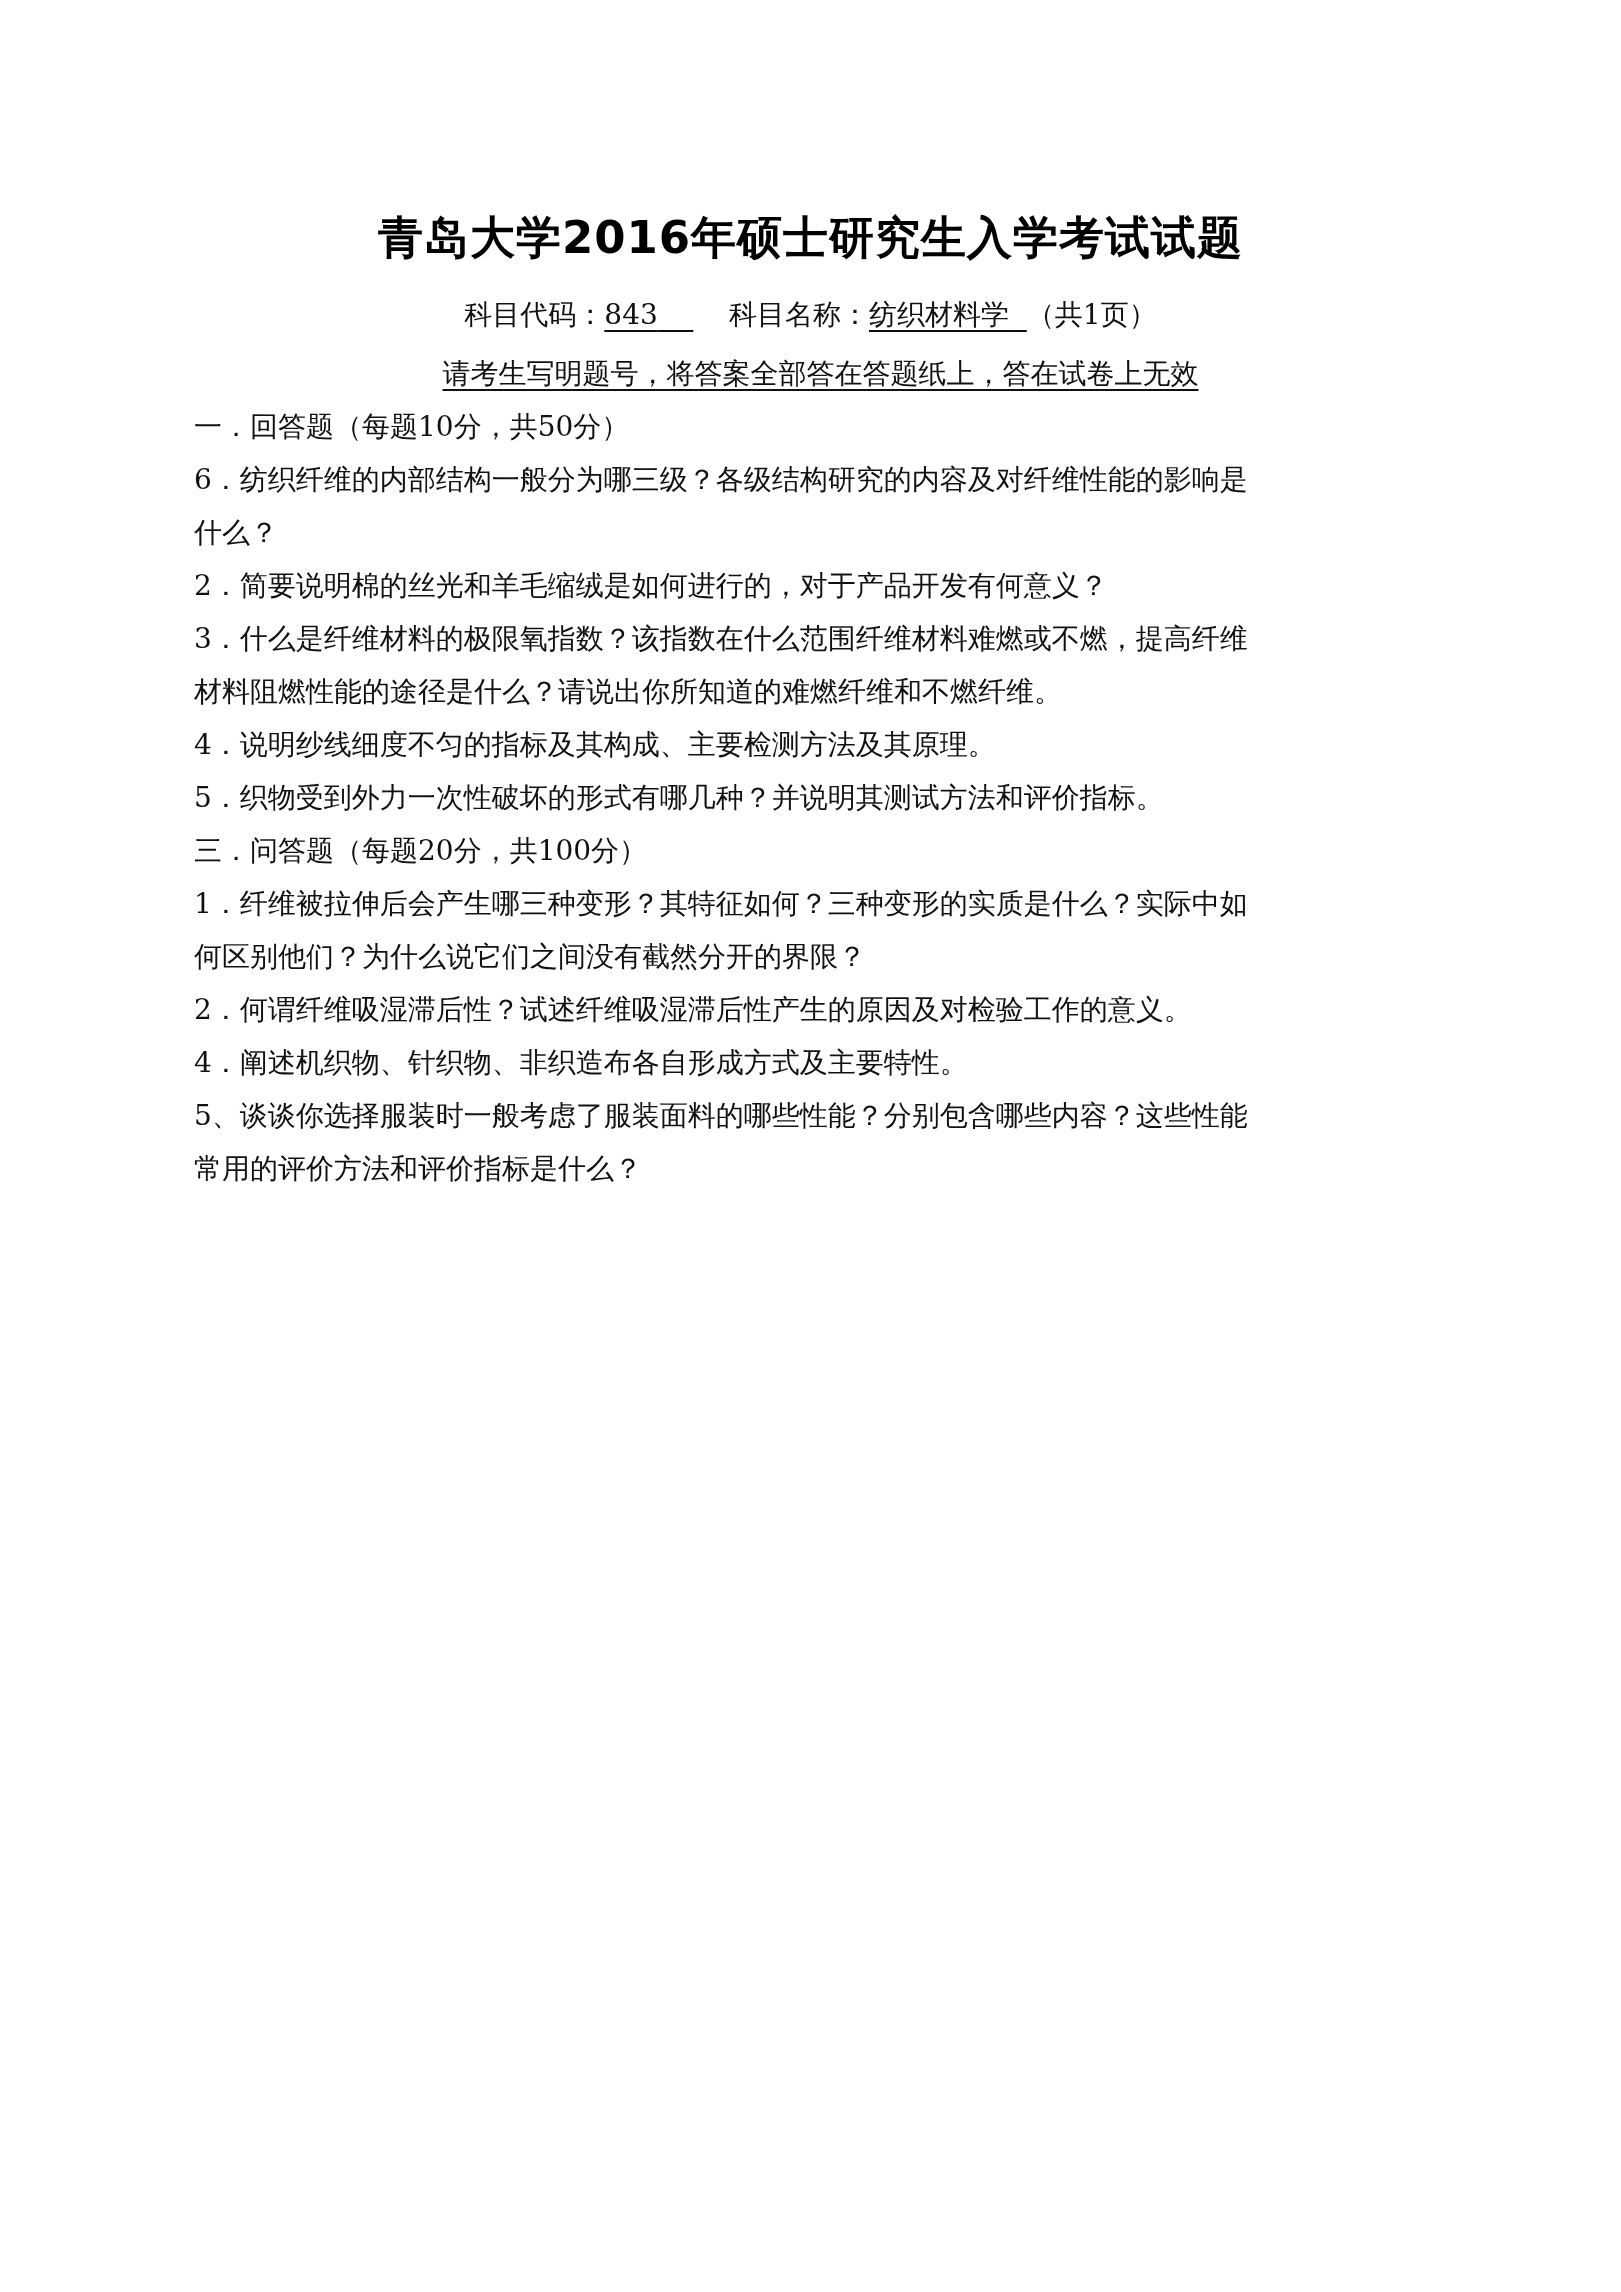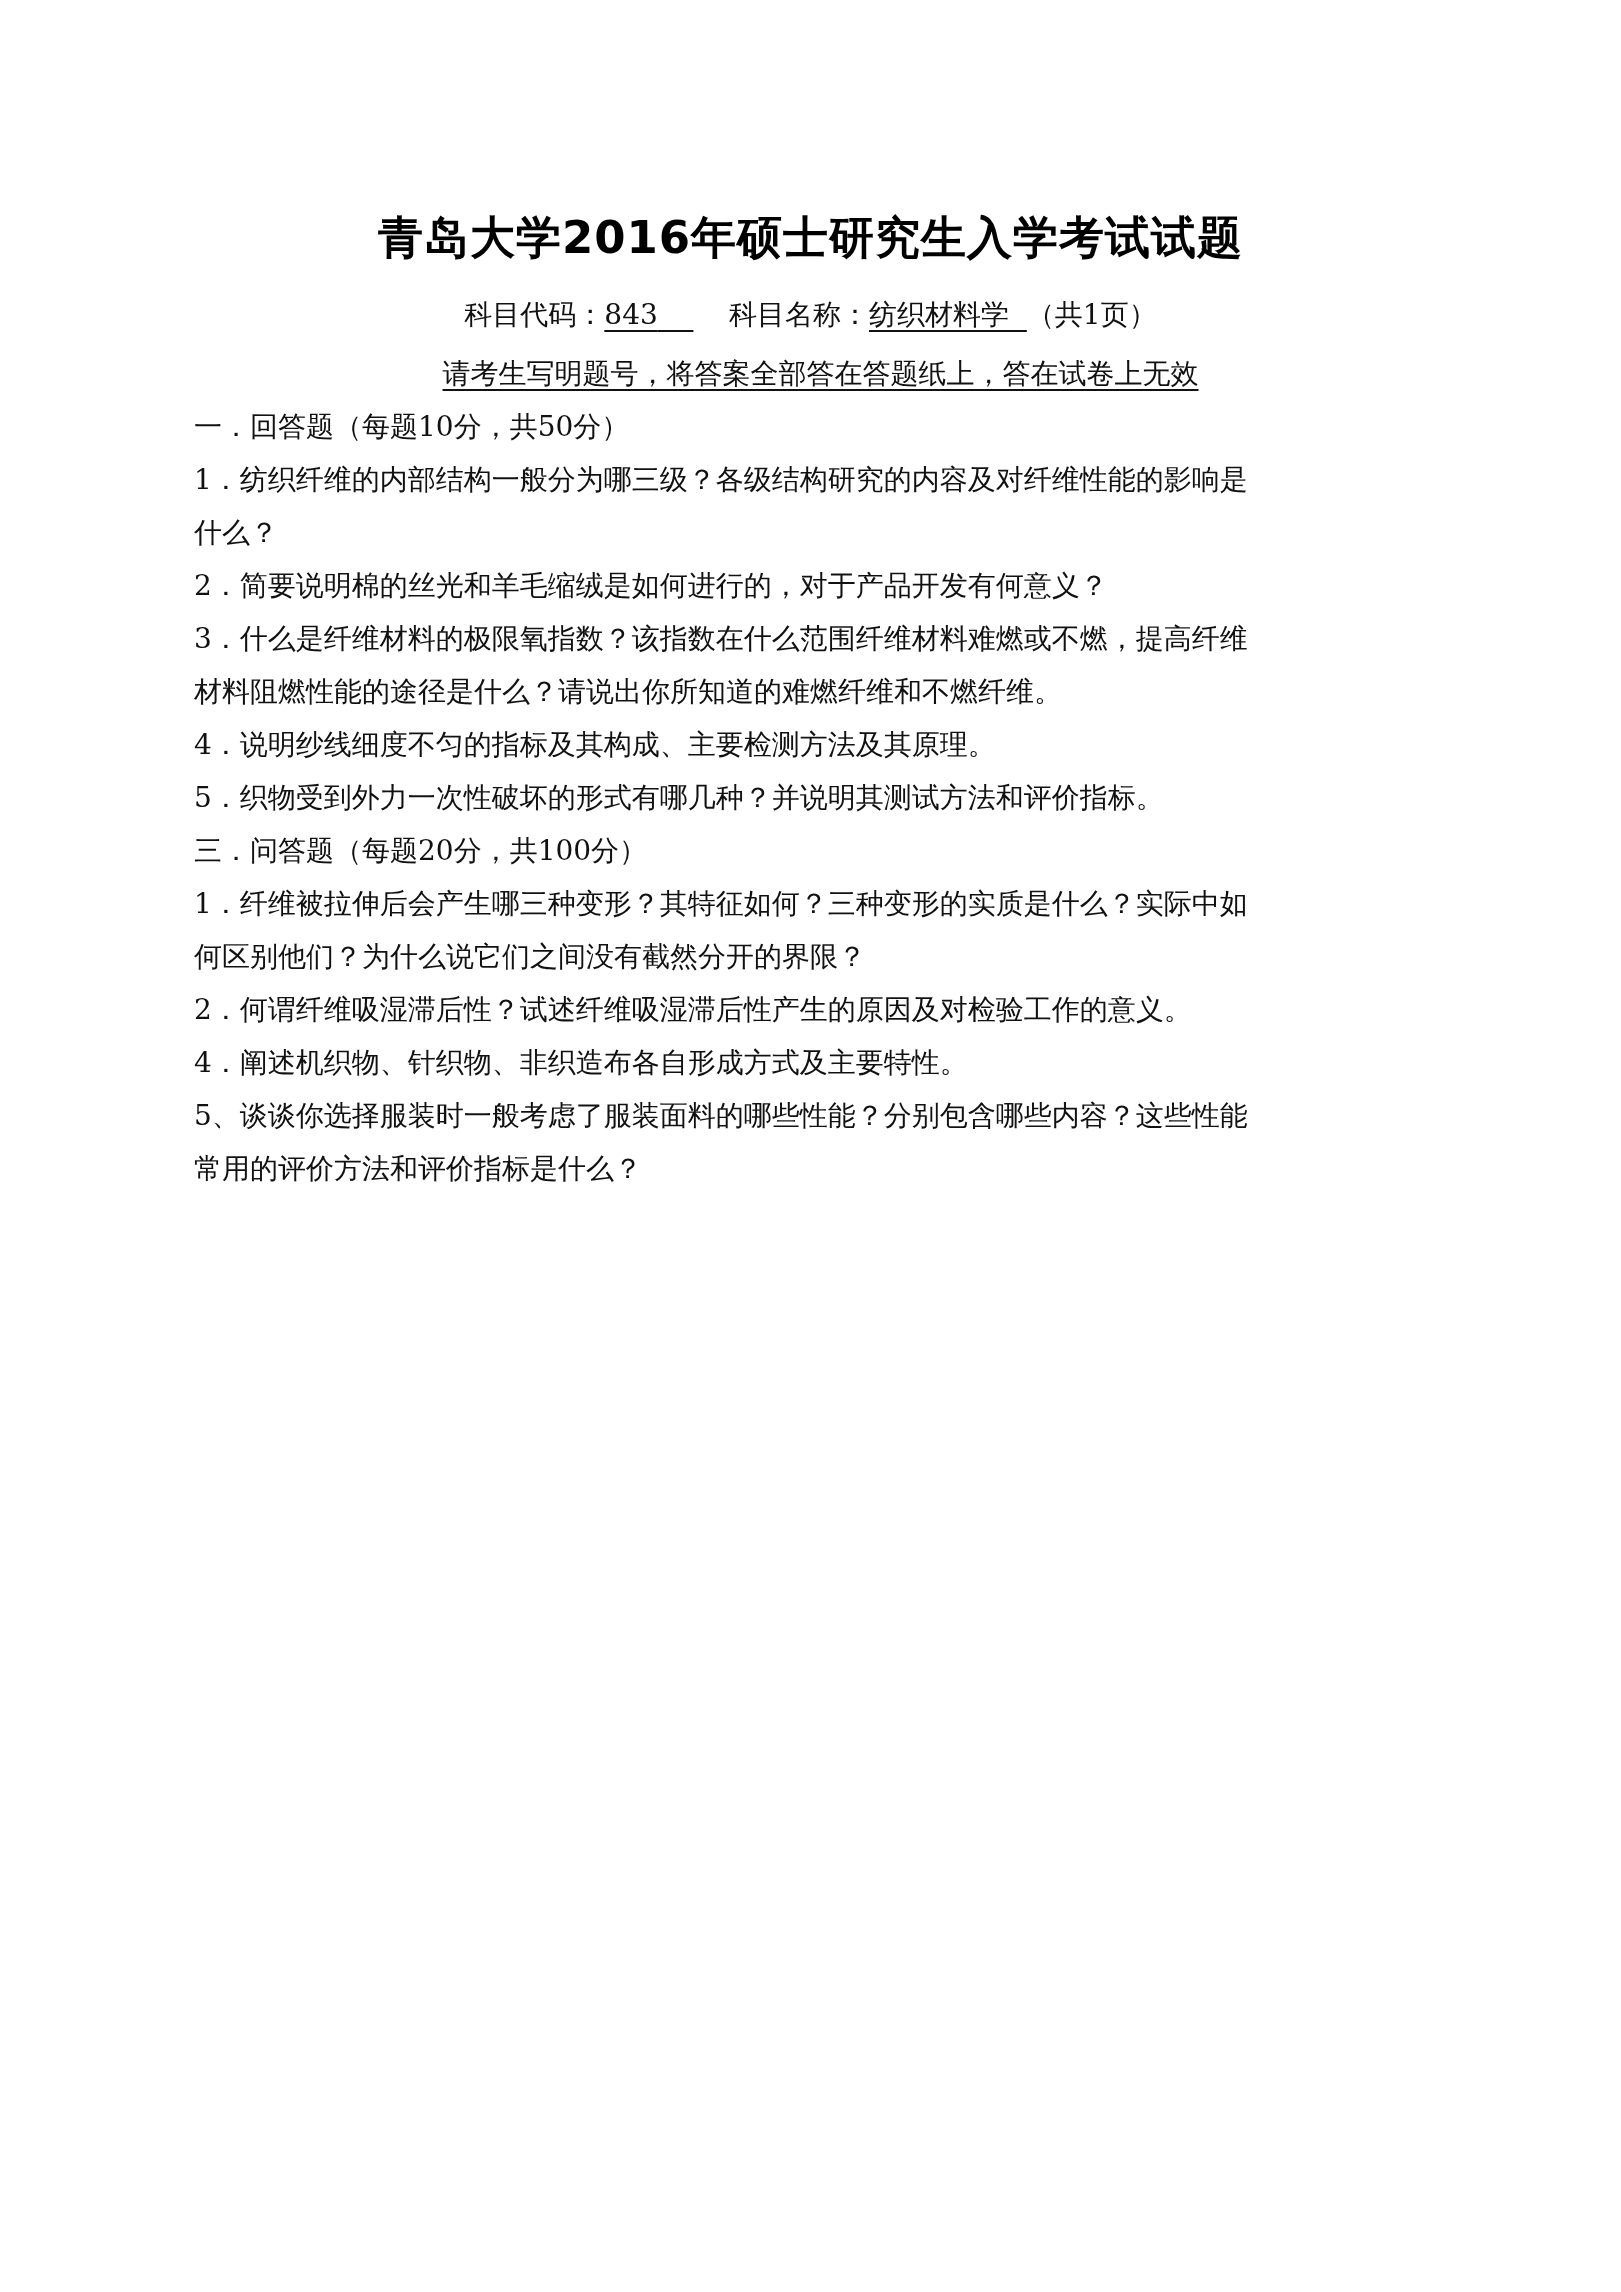--- a/index.html
+++ b/index.html
@@ -28,21 +28,21 @@
   <div class="subject">
     <span>科目代码：</span><span class="u pad"><span>843</span>&nbsp;&nbsp;&nbsp;&nbsp;</span>
     &nbsp;&nbsp;
     <span>科目名称：</span><span class="u pad"><span>纺织材料学</span>&nbsp;&nbsp;</span><span>（共1页）</span>
   </div>
 
   <div class="notice">请考生写明题号，将答案全部答在答题纸上，答在试卷上无效</div>
 
   <div class="body">
     <div class="line">一．回答题（每题10分，共50分）</div>
-    <div class="line">1．纺织纤维的内部结构一般分为哪三级？各级结构研究的内容及对纤维性能的影响是</div>
+    <div class="line">6．纺织纤维的内部结构一般分为哪三级？各级结构研究的内容及对纤维性能的影响是</div>
     <div class="line">什么？</div>
     <div class="line">2．简要说明棉的丝光和羊毛缩绒是如何进行的，对于产品开发有何意义？</div>
     <div class="line">3．什么是纤维材料的极限氧指数？该指数在什么范围纤维材料难燃或不燃，提高纤维</div>
     <div class="line">材料阻燃性能的途径是什么？请说出你所知道的难燃纤维和不燃纤维。</div>
     <div class="line">4．说明纱线细度不匀的指标及其构成、主要检测方法及其原理。</div>
     <div class="line">5．织物受到外力一次性破坏的形式有哪几种？并说明其测试方法和评价指标。</div>
     <div class="line">三．问答题（每题20分，共100分）</div>
     <div class="line">1．纤维被拉伸后会产生哪三种变形？其特征如何？三种变形的实质是什么？实际中如</div>
     <div class="line">何区别他们？为什么说它们之间没有截然分开的界限？</div>
     <div class="line">2．何谓纤维吸湿滞后性？试述纤维吸湿滞后性产生的原因及对检验工作的意义。</div>

